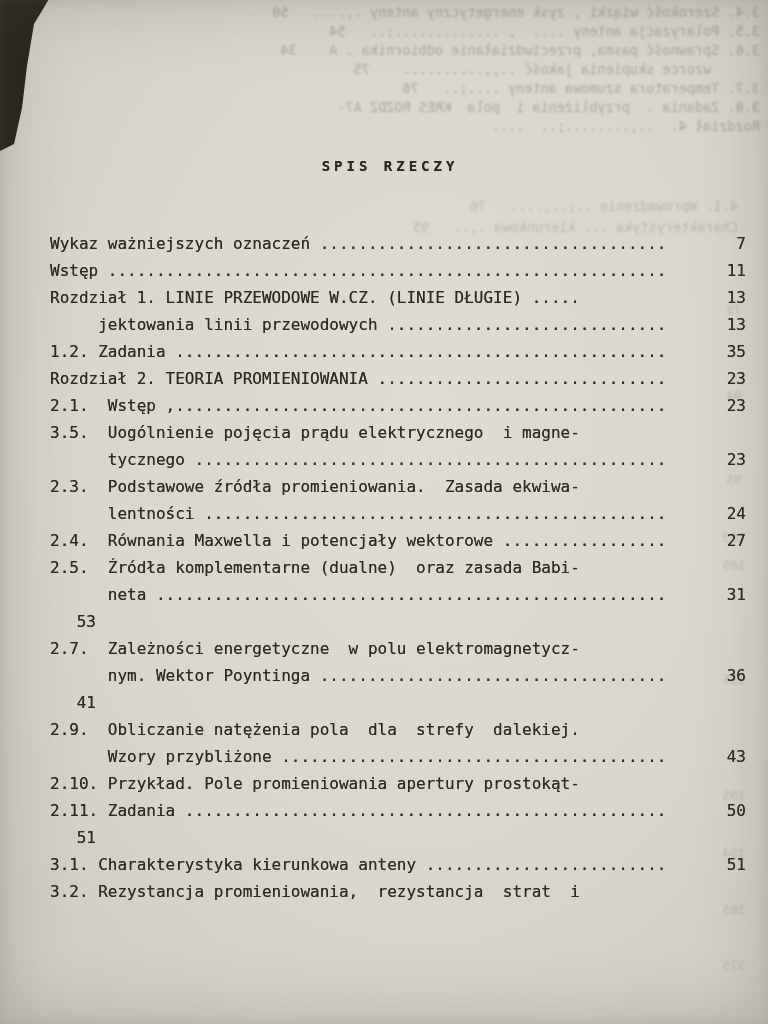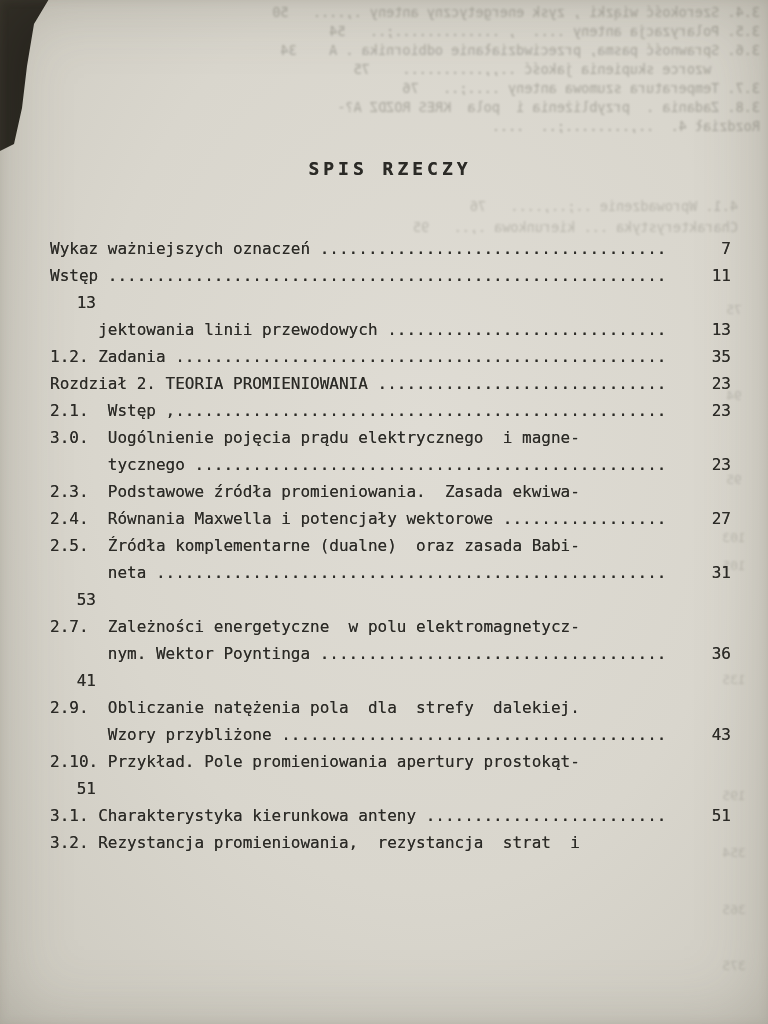--- a/index.html
+++ b/index.html
@@ -36,28 +36,28 @@
   .ghost-mid .gl{height:21px;line-height:21px;white-space:pre;overflow:hidden;}
   .gn{
     position:absolute;right:12px;width:44px;text-align:center;
     transform:scaleX(-1);filter:blur(1px);opacity:.26;
     color:#6d6b60;font-size:13px;
   }
   
   .content{position:absolute;inset:0;color:#2b2a26;}
   .title{
     margin:158px 0 0 12px;text-align:center;
-    font-size:18px;font-weight:bold;letter-spacing:4px;
+    font-size:14px;font-weight:bold;letter-spacing:4px;
     text-shadow:0 0 .5px rgba(20,20,15,.7);
   }
   .toc{margin-top:56px;}
   .row{
     display:flex;align-items:flex-start;
     height:27px;line-height:27px;
-    padding:0 37px 0 50px;
+    padding:0 22px 0 50px;
     font-size:16px;
     text-shadow:0 0 .4px rgba(20,20,15,.65);
   }
   .txt{white-space:pre;flex:1;overflow:hidden;}
   .pg{width:46px;text-align:right;white-space:pre;}
 </style>
 </head>
 <body>
 
 <div class="paper">
@@ -97,20 +97,21 @@
     <span class="txt">Wykaz ważniejszych oznaczeń ....................................</span>
     <span class="pg">7</span>
   </div>
 
   <div class="row">
     <span class="txt">Wstęp ..........................................................</span>
     <span class="pg">11</span>
   </div>
 
   <div class="row">
+    <span class="txt">Rozdział 1. LINIE PRZEWODOWE W.CZ. (LINIE DŁUGIE) .....</span>
     <span class="pg">13</span>
   </div>
 
 
   <div class="row">
     <span class="txt">     jektowania linii przewodowych .............................</span>
     <span class="pg">13</span>
   </div>
 
   <div class="row">
@@ -122,34 +123,38 @@
     <span class="txt">Rozdział 2. TEORIA PROMIENIOWANIA ..............................</span>
     <span class="pg">23</span>
   </div>
 
   <div class="row">
     <span class="txt">2.1.  Wstęp ,...................................................</span>
     <span class="pg">23</span>
   </div>
 
   <div class="row">
-    <span class="txt">3.0.  Uogólnienie pojęcia prądu elektrycznego  i magne-</span>
+    <span class="txt">3.5.  Uogólnienie pojęcia prądu elektrycznego  i magne-</span>
     <span class="pg"></span>
   </div>
 
   <div class="row">
     <span class="txt">      tycznego .................................................</span>
     <span class="pg">23</span>
   </div>
 
   <div class="row">
     <span class="txt">2.3.  Podstawowe źródła promieniowania.  Zasada ekwiwa-</span>
     <span class="pg"></span>
   </div>
 
+  <div class="row">
+    <span class="txt">      lentności ................................................</span>
+    <span class="pg">24</span>
+  </div>
 
   <div class="row">
     <span class="txt">2.4.  Równania Maxwella i potencjały wektorowe .................</span>
     <span class="pg">27</span>
   </div>
 
   <div class="row">
     <span class="txt">2.5.  Źródła komplementarne (dualne)  oraz zasada Babi-</span>
     <span class="pg"></span>
   </div>
@@ -186,20 +191,24 @@
     <span class="txt">      Wzory przybliżone ........................................</span>
     <span class="pg">43</span>
   </div>
 
   <div class="row">
     <span class="txt">2.10. Przykład. Pole promieniowania apertury prostokąt-</span>
     <span class="pg"></span>
   </div>
 
 
+  <div class="row">
+    <span class="txt">2.11. Zadania ..................................................</span>
+    <span class="pg">50</span>
+  </div>
 
   <div class="row">
     <span class="pg">51</span>
   </div>
 
   <div class="row">
     <span class="txt">3.1. Charakterystyka kierunkowa anteny .........................</span>
     <span class="pg">51</span>
   </div>
 

